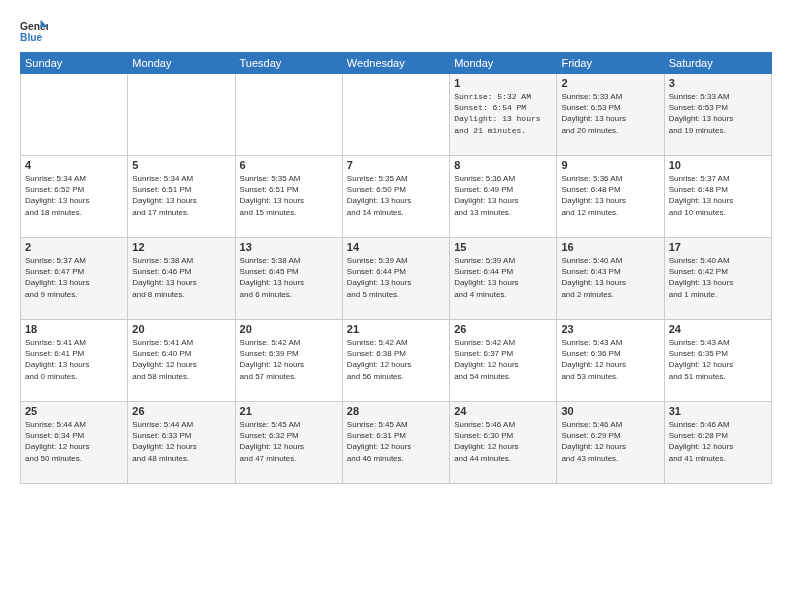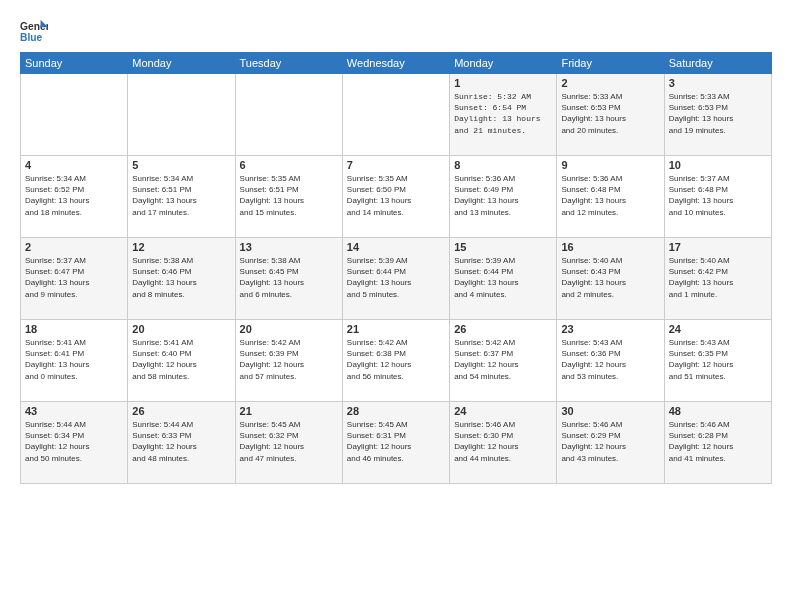--- a/index.html
+++ b/index.html
@@ -289,21 +289,21 @@
           <td>
             <span class="day-num">24</span>
             <div class="day-info" style="white-space: pre-line;">Sunrise: 5:43 AM
 Sunset: 6:35 PM
 Daylight: 12 hours
 and 51 minutes.</div>
           </td>
         </tr>
         <tr>
           <td>
-            <span class="day-num">43</span>
+            <span class="day-num">25</span>
             <div class="day-info" style="white-space: pre-line;">Sunrise: 5:44 AM
 Sunset: 6:34 PM
 Daylight: 12 hours
 and 50 minutes.</div>
           </td>
           <td>
             <span class="day-num">26</span>
             <div class="day-info" style="white-space: pre-line;">Sunrise: 5:44 AM
 Sunset: 6:33 PM
 Daylight: 12 hours
@@ -331,21 +331,21 @@
 and 44 minutes.</div>
           </td>
           <td>
             <span class="day-num">30</span>
             <div class="day-info" style="white-space: pre-line;">Sunrise: 5:46 AM
 Sunset: 6:29 PM
 Daylight: 12 hours
 and 43 minutes.</div>
           </td>
           <td>
-            <span class="day-num">48</span>
+            <span class="day-num">31</span>
             <div class="day-info" style="white-space: pre-line;">Sunrise: 5:46 AM
 Sunset: 6:28 PM
 Daylight: 12 hours
 and 41 minutes.</div>
           </td>
         </tr>
       </tbody>
   </table>
 </div>
 

